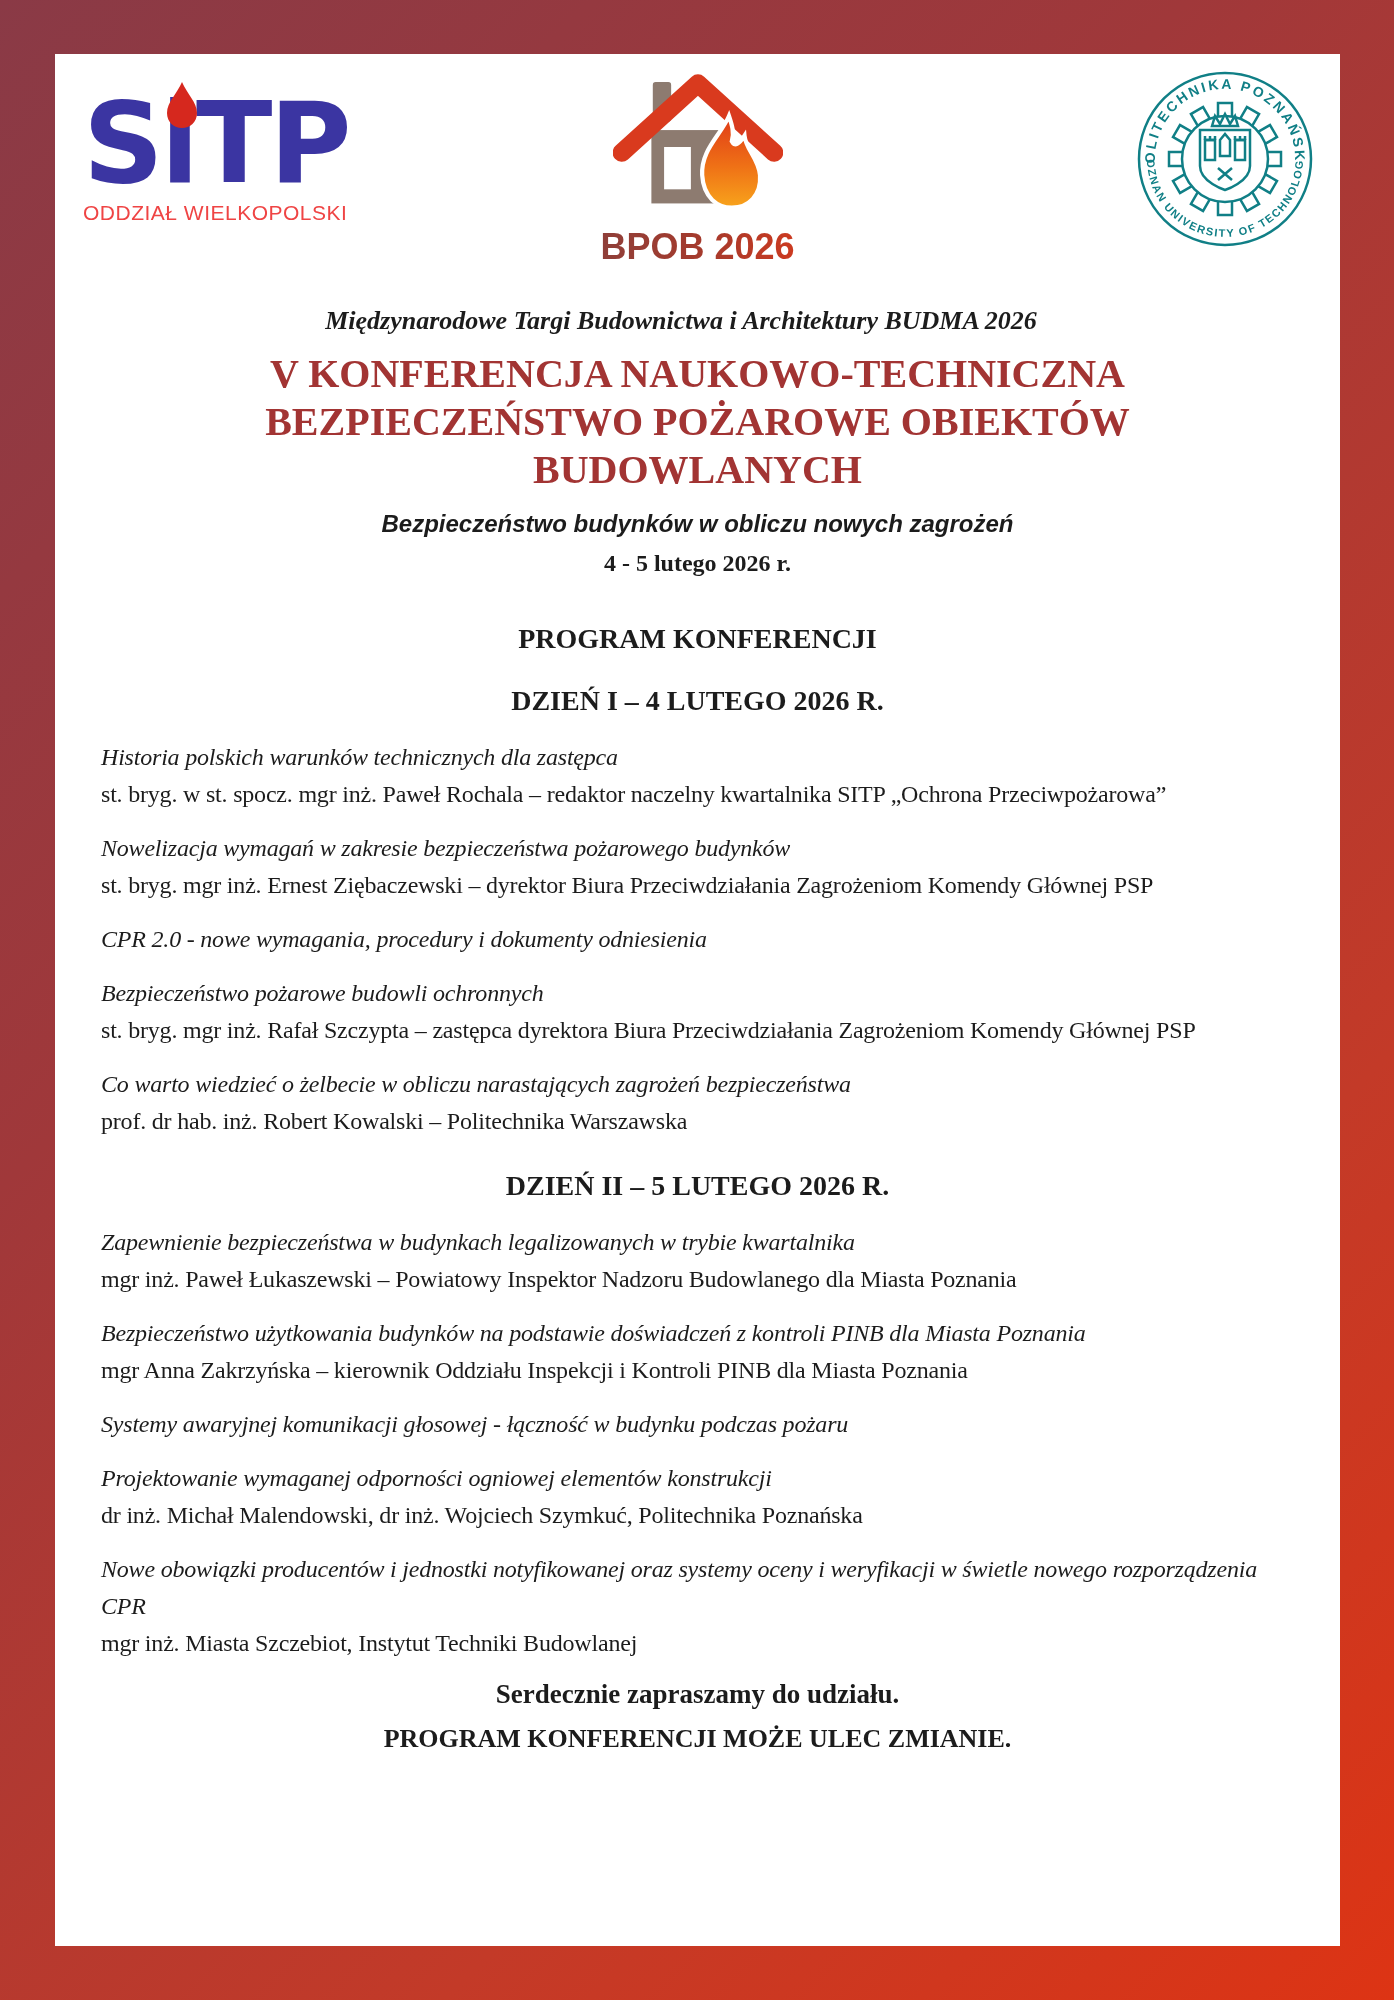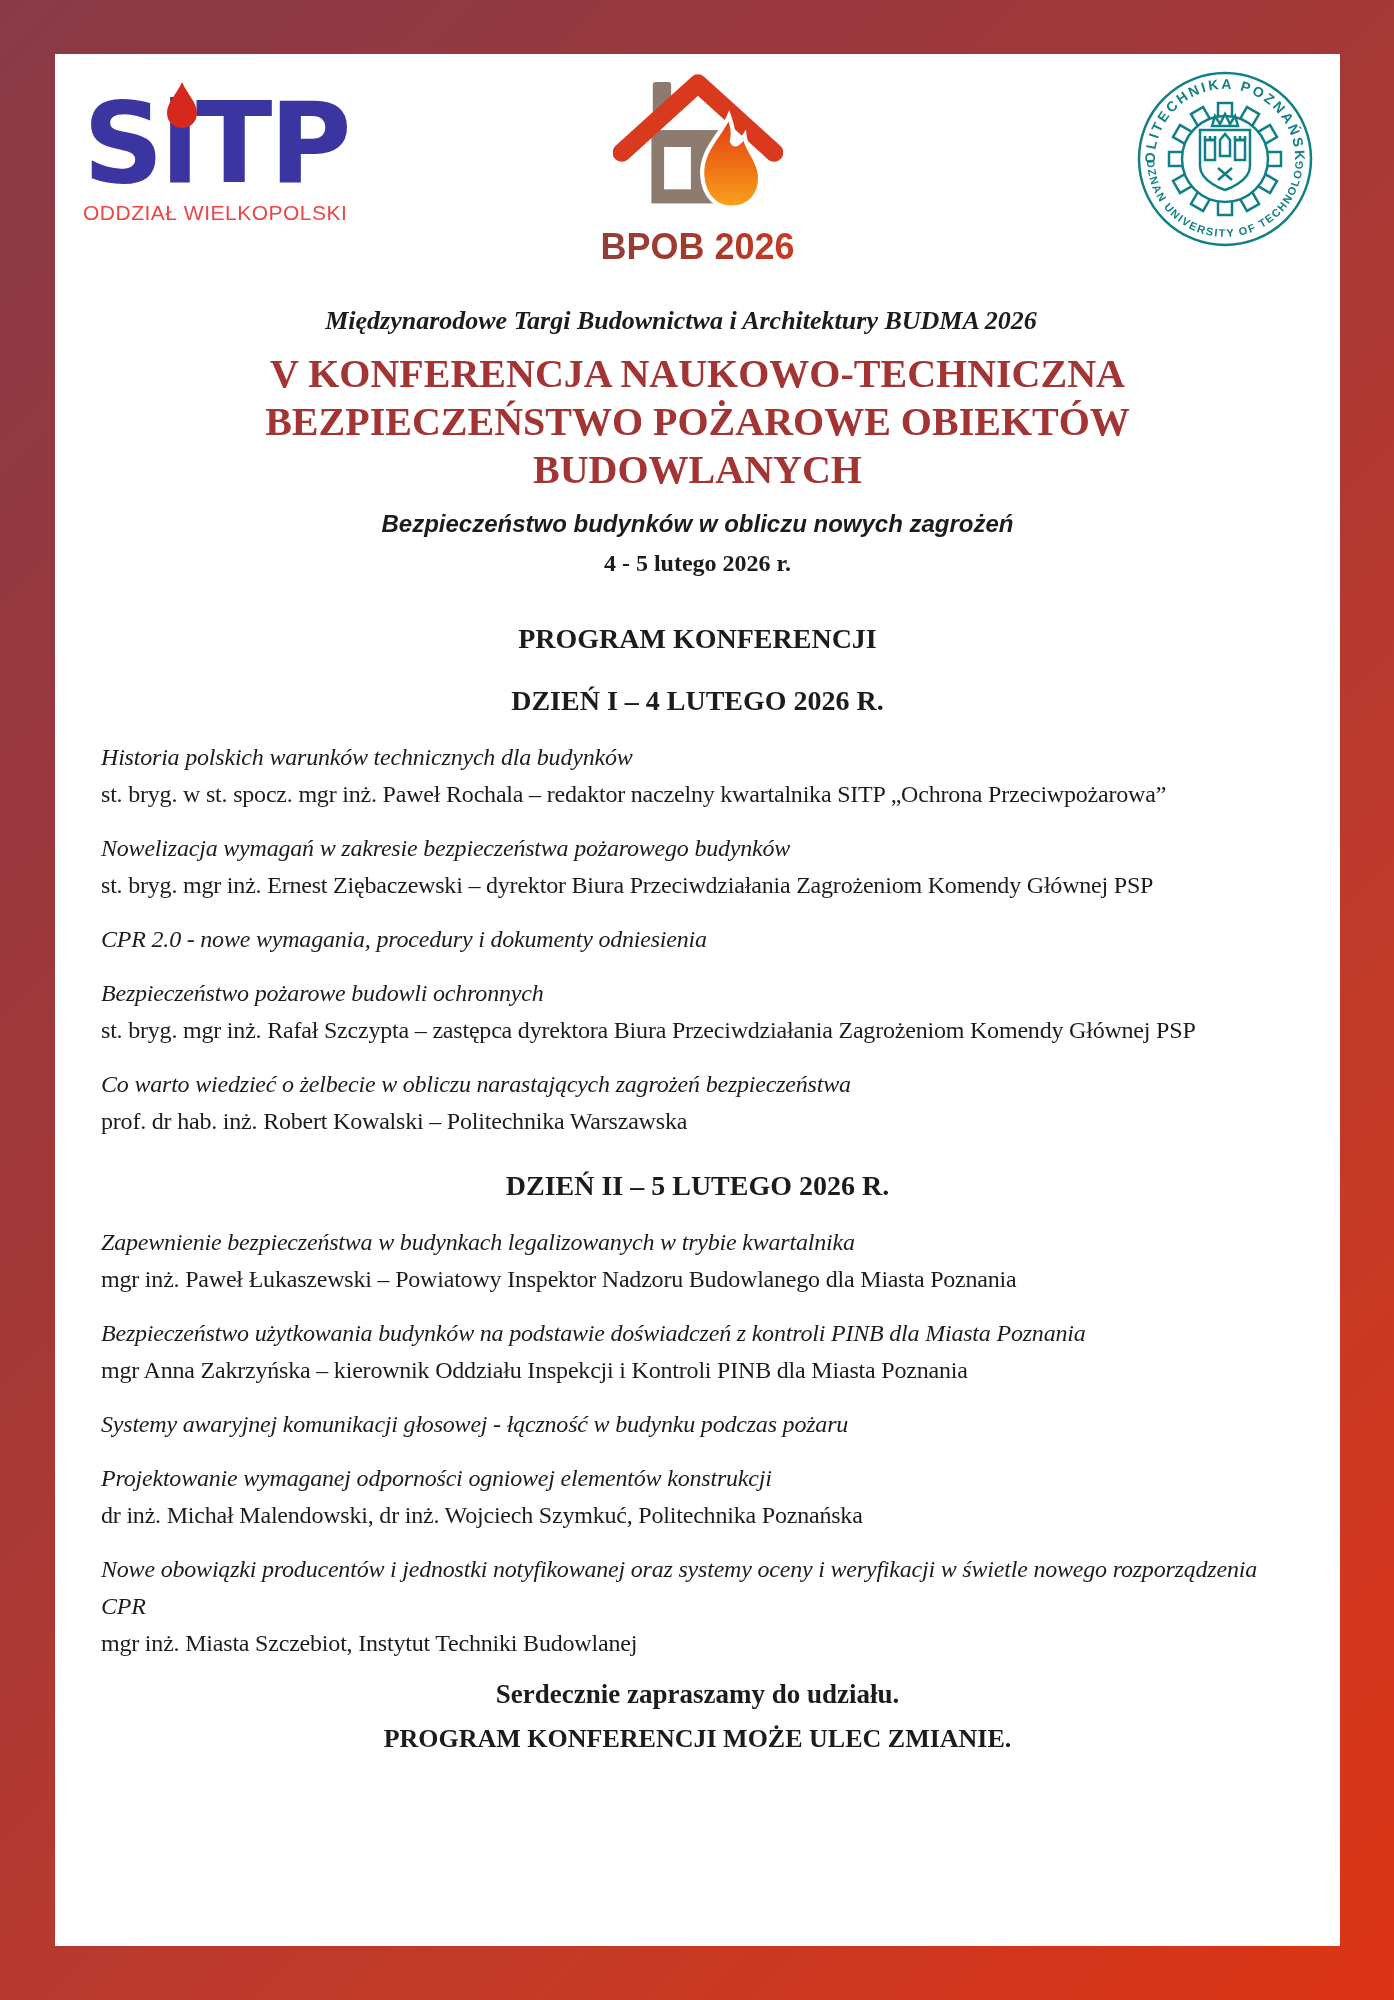--- a/index.html
+++ b/index.html
@@ -210,21 +210,21 @@
       <p class="conf-title">V KONFERENCJA NAUKOWO-TECHNICZNA</p>
       <p class="conf-title second">BEZPIECZEŃSTWO POŻAROWE OBIEKTÓW BUDOWLANYCH</p>
       <p class="conf-subtitle">Bezpieczeństwo budynków w obliczu nowych zagrożeń</p>
       <p class="conf-dates">4 - 5 lutego 2026 r.</p>
 
       <p class="program-heading">PROGRAM KONFERENCJI</p>
 
       <p class="day-heading">DZIEŃ I – 4 LUTEGO 2026 R.</p>
 
       <div class="talk">
-        <p class="talk-title">Historia polskich warunków technicznych dla budynków</p>
+        <p class="talk-title">Historia polskich warunków technicznych dla zastępca</p>
         <p class="talk-speakers">st. bryg. w st. spocz. mgr inż. Paweł Rochala – redaktor naczelny kwartalnika SITP „Ochrona Przeciwpożarowa”</p>
       </div>
       <div class="talk">
         <p class="talk-title">Nowelizacja wymagań w zakresie bezpieczeństwa pożarowego budynków</p>
         <p class="talk-speakers">st. bryg. mgr inż. Ernest Ziębaczewski – dyrektor Biura Przeciwdziałania Zagrożeniom Komendy Głównej PSP</p>
       </div>
       <div class="talk">
         <p class="talk-title">CPR 2.0 - nowe wymagania, procedury i dokumenty odniesienia</p>
       </div>
       <div class="talk">

